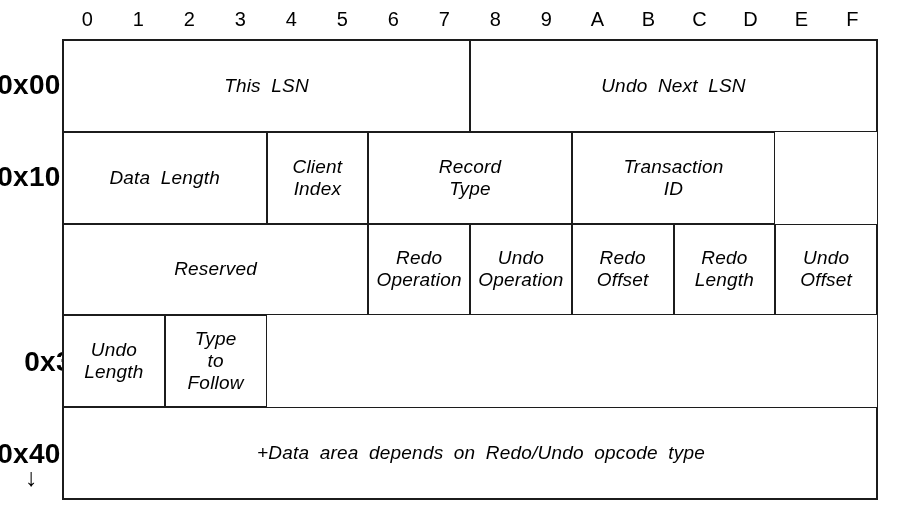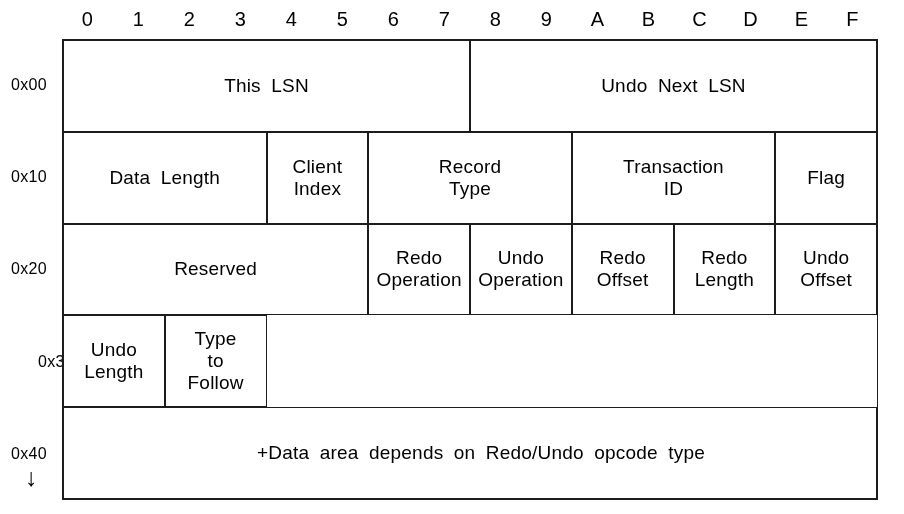--- a/index.html
+++ b/index.html
@@ -32,20 +32,21 @@
     position: absolute;
     left: 62px;
     top: 39px;
     width: 816px;
     height: 461px;
     display: grid;
     grid-template-columns: repeat(16, 1fr);
     grid-template-rows: repeat(5, 1fr);
     border: 1px solid #1c1c1c;
     background: #ffffff;
+    font-style: italic;
   }
   .cell {
     border: 1px solid #1c1c1c;
     display: flex;
     align-items: center;
     justify-content: center;
     text-align: center;
     font-size: 19px;
     line-height: 1.16;
     white-space: pre-line;
@@ -59,22 +60,23 @@
   .s8  { grid-column: span 8; }
   .s16 { grid-column: span 16; padding-left: 24px; }
   .row-label {
     position: absolute;
     left: 0;
     width: 58px;
     height: 92px;
     display: flex;
     align-items: center;
     justify-content: center;
-    font-size: 16px;
+    font-size: 28px;
     letter-spacing: 0.3px;
+    font-weight: bold;
   }
   .rl0 { top: 39px; }
   .rl1 { top: 131px; }
   .rl2 { top: 223px; }
   .rl3 { top: 316px; margin-left: 27px; }
   .rl4 { top: 408px; }
   .continuation-arrow {
     position: absolute;
     left: 16px;
     top: 464px;
@@ -103,39 +105,37 @@
     <span class="col-h">A</span>
     <span class="col-h">B</span>
     <span class="col-h">C</span>
     <span class="col-h">D</span>
     <span class="col-h">E</span>
     <span class="col-h">F</span>
   </div>
 
   <div class="row-label rl0">0x00</div>
   <div class="row-label rl1">0x10</div>
-  <div class="row-label rl2">0x20</div>
   <div class="row-label rl3">0x30</div>
   <div class="row-label rl4">0x40</div>
   <div class="continuation-arrow">↓</div>
 
   <div class="grid">
 
     <div class="cell s8">This LSN</div>
 
     <div class="cell s8">Undo Next LSN</div>
     <div class="cell s4">Data Length</div>
     <div class="cell s2">Client
 Index</div>
 
     <div class="cell s4">Record
 Type</div>
     <div class="cell s4">Transaction
 ID</div>
-    <div class="cell s2">Flag</div>
     <div class="cell s6">Reserved</div>
 
     <div class="cell s2">Redo
 Operation</div>
     <div class="cell s2">Undo
 Operation</div>
     <div class="cell s2">Redo
 Offset</div>
     <div class="cell s2">Redo
 Length</div>

